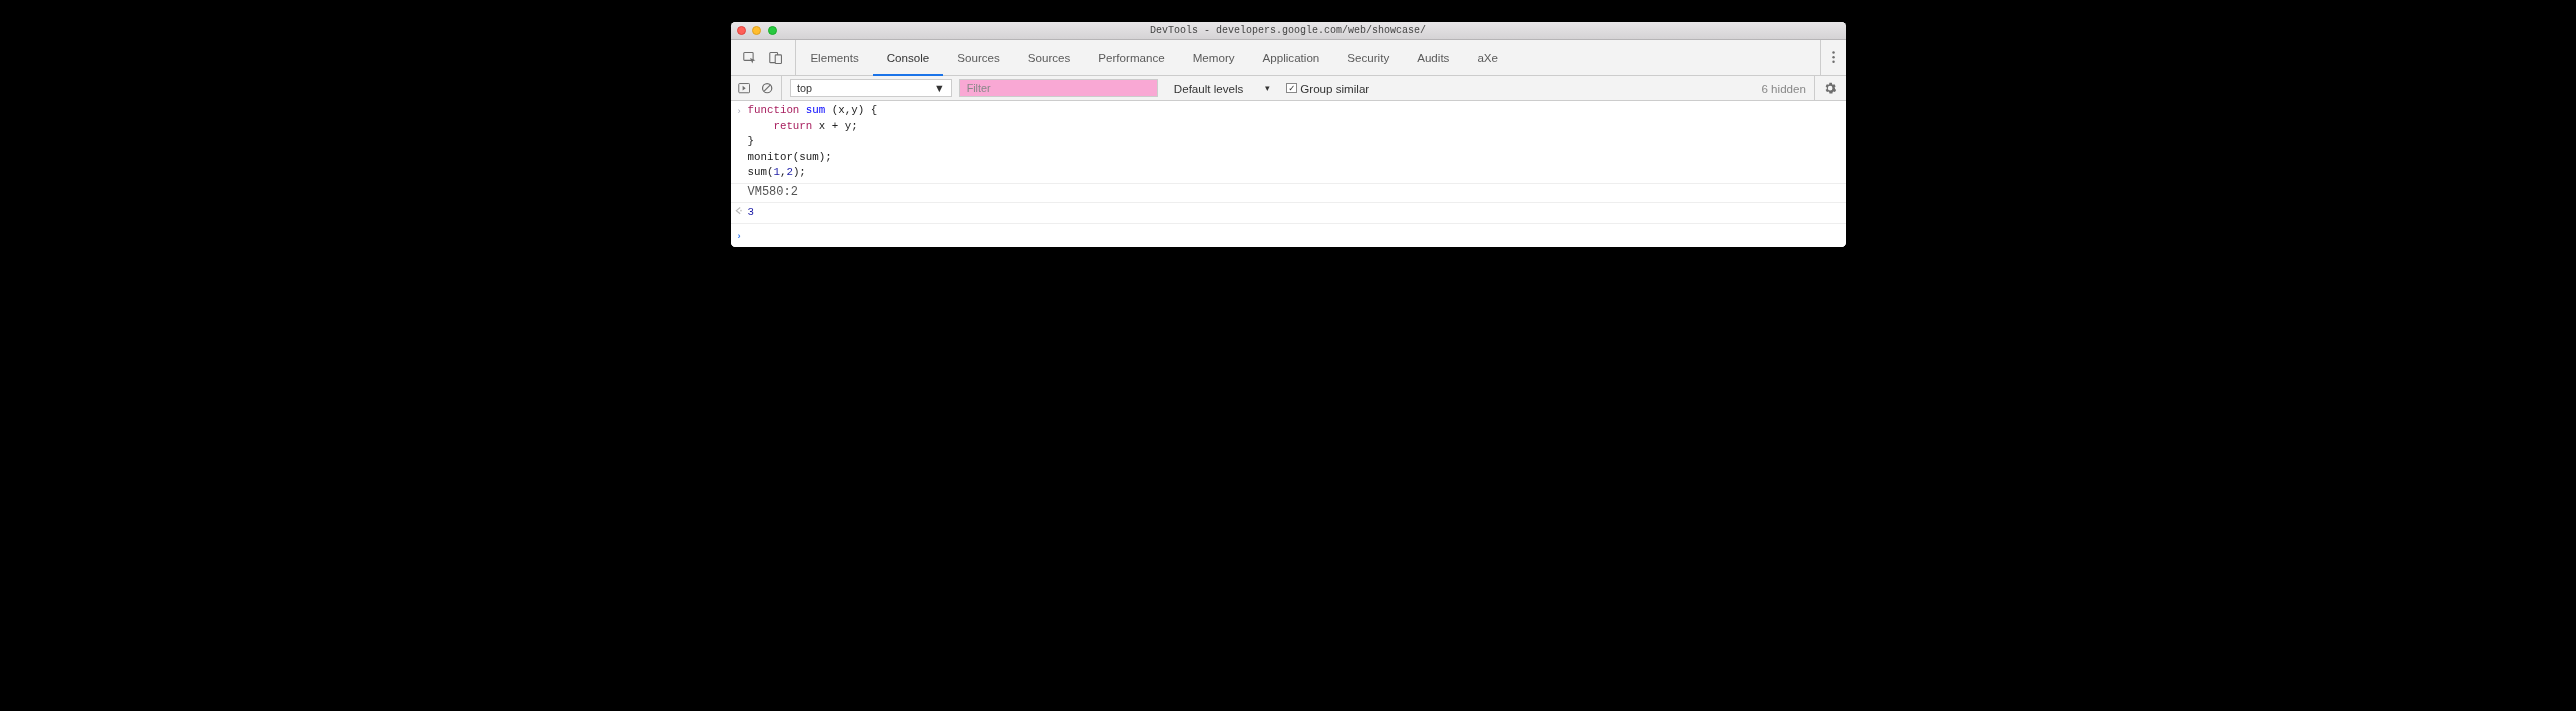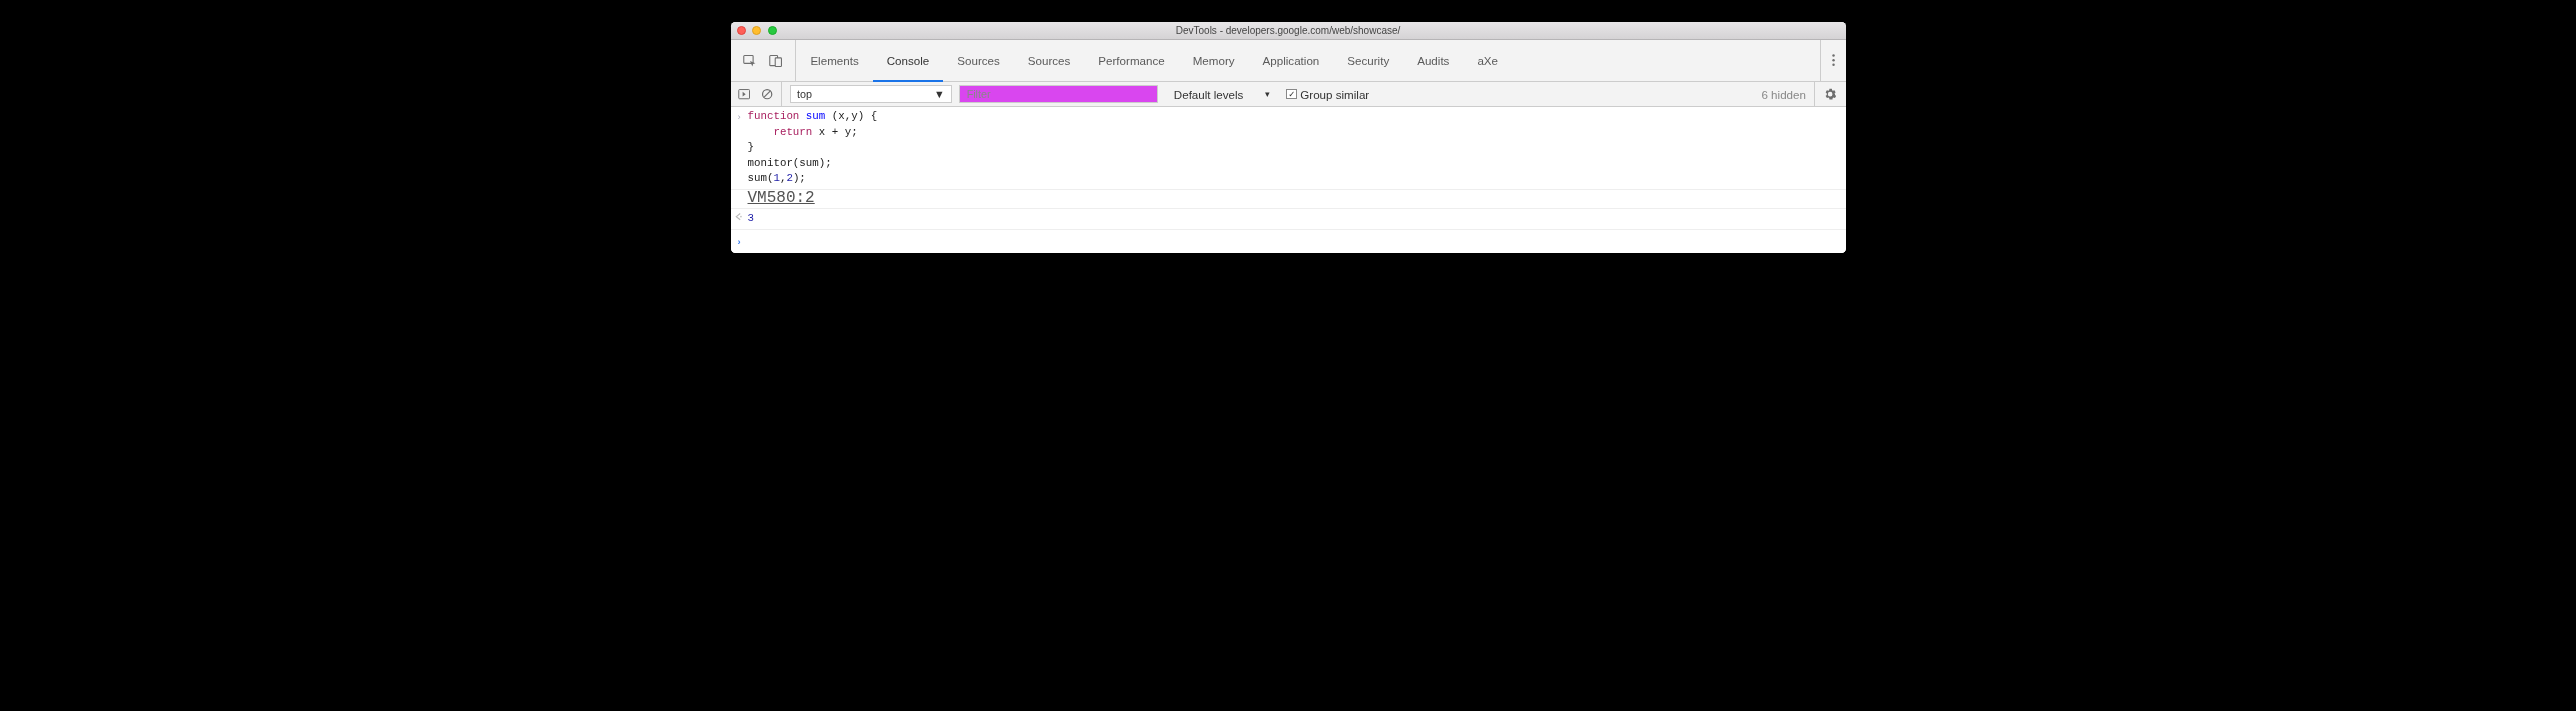--- a/index.html
+++ b/index.html
@@ -20,35 +20,36 @@
     box-shadow: 0 14px 31px rgba(0,0,0,0.5);
   }
   .titlebar {
     height: 18.5px;
     background: linear-gradient(#e8e6e8, #d5d3d5);
     border-bottom: 0.8px solid #b6b4b6;
     display: flex;
     align-items: center;
     position: relative;
     padding: 0 6.2px;
+    font-family: Liberation Mono, monospace;
   }
   .traffic-lights { display: flex; gap: 6.2px; }
   .traffic-light { width: 9.3px; height: 9.3px; border-radius: 50%; }
   .tl-close { background: #ff5f57; border: 0.4px solid #e04640; }
   .tl-min   { background: #ffbd2e; border: 0.4px solid #dfa022; }
   .tl-max   { background: #28c940; border: 0.4px solid #1bad2c; }
   .titlebar-title {
     position: absolute;
     left: 0; right: 0;
     text-align: center;
     font-size: 10px;
     color: #444;
   }
   .tabs-bar {
-    height: 42px;
+    height: 36px;
     background: #f3f3f3;
     border-bottom: 0.8px solid #ccc;
     display: flex;
     align-items: stretch;
     font-size: 11.6px;
     color: #5a5a5a;
   }
   .tabs-left-icons {
     display: flex;
     align-items: center;
@@ -112,21 +113,21 @@
     background: #fff;
     padding: 0 6.2px;
     font-size: 10.8px;
     color: #333;
     text-align: right;
   }
   .filter-input {
     width: 199px;
     height: 18.5px;
     border: 0.8px solid #ccc;
-    background: #d946ef;
+    background: #f9a8d4;
     padding: 0 6.2px;
     font-size: 10.8px;
     color: #333;
   }
   .filter-input::placeholder { color: #888; }
   .levels-select {
     display: flex;
     align-items: center;
     gap: 20px;
     color: #333;
@@ -181,22 +182,21 @@
   .gutter.return { color: #bbb; }
   .row-content {
     flex: 1;
     white-space: pre;
     color: #222;
     padding: 0.8px 0;
   }
   .row-source {
     padding-right: 7.7px;
     color: #545454;
-    text-decoration: underline;
-    font-size: 16px;
+    font-size: 12px;
     align-self: center;
   }
   .kw { color: #a71d5d; }
   .def { color: #0000ff; }
   .num { color: #1a1aa6; }
   .row.result .row-content { color: #1a1aa6; }
   .prompt-row {
     display: flex;
     padding: 3.1px 0;
   }

